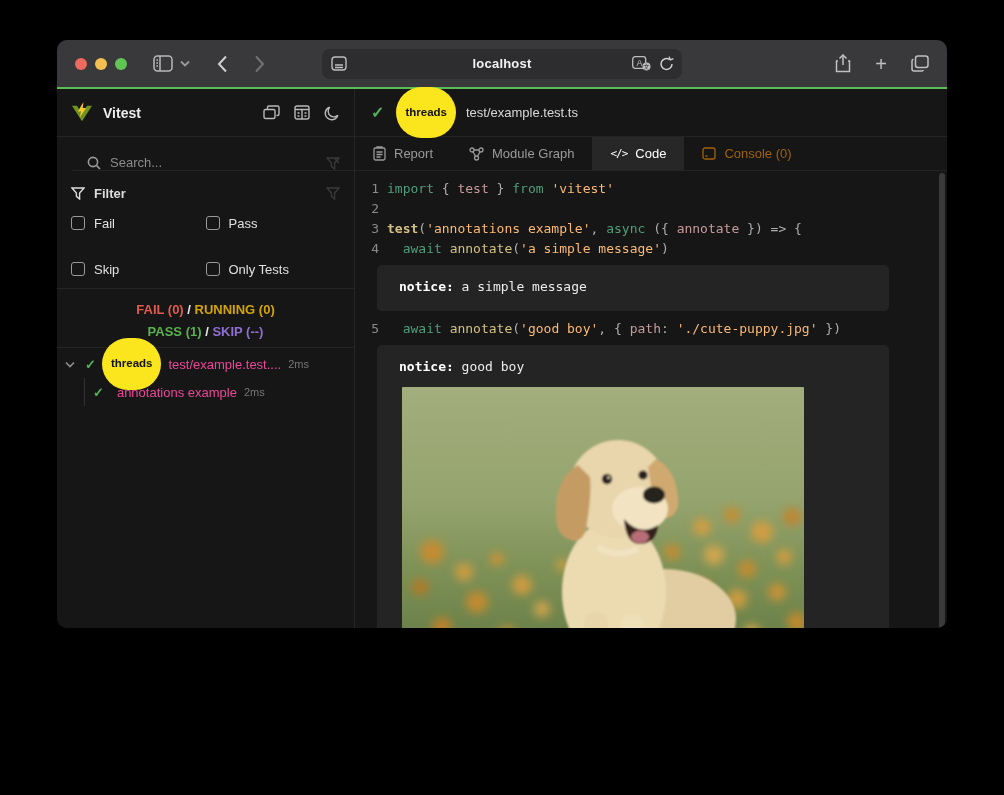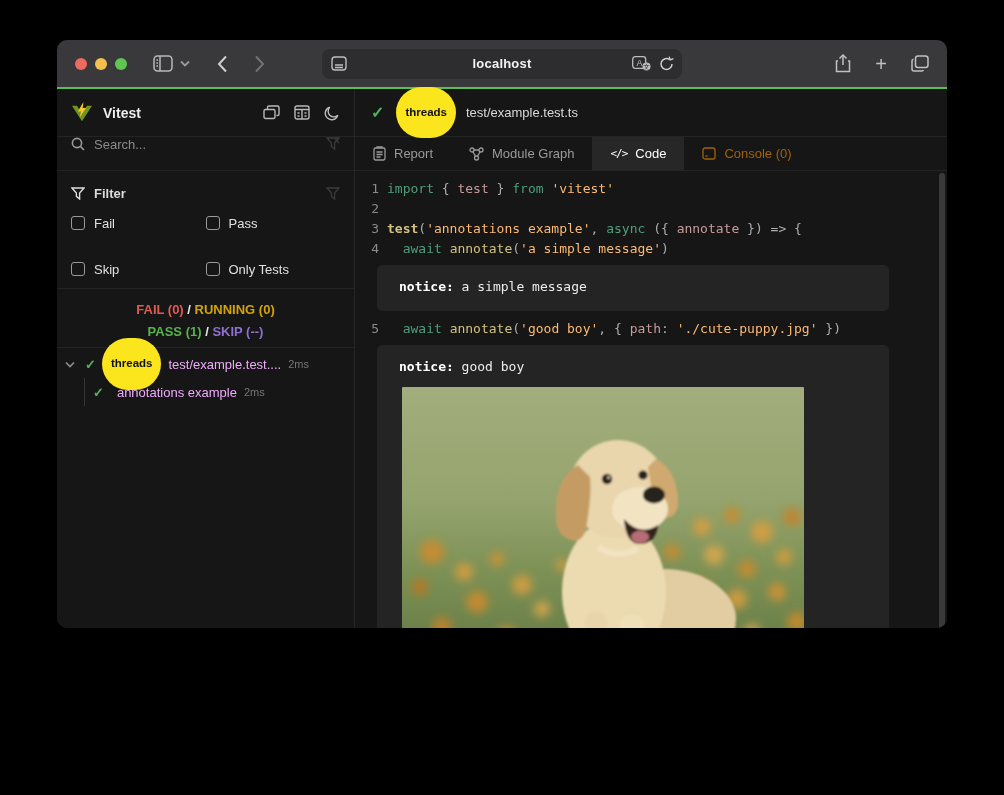--- a/index.html
+++ b/index.html
@@ -27,21 +27,21 @@
 
   
   .app { display:flex; height:631px; background:#161616; color:#e3e3e3; }
   .sidebar { width:298px; border-right:1px solid #262626; display:flex; flex-direction:column; }
   .main { flex:1; display:flex; flex-direction:column; min-width:0; }
 
   .side-header { height:48px; display:flex; align-items:center; padding:0 14px; border-bottom:1px solid #242424; }
   .side-header .title { font-size:14px; font-weight:600; margin-left:10px; color:#ececec; }
   .side-header .actions { margin-left:auto; display:flex; gap:14px; color:#b9b9b9; }
 
-  .search-row { height:34px; display:flex; align-items:flex-start; padding:0 14px; border-bottom:1px solid #242424; color:#9a9a9a; }
+  .search-row { height:34px; display:flex; align-items:flex-end; padding:0 14px; border-bottom:1px solid #242424; color:#9a9a9a;margin-left:16px; }
   .search-row input { flex:1; background:transparent; border:none; outline:none; color:#d6d6d6; font-size:13px; margin-left:9px; font-family:"Liberation Sans",sans-serif; }
   .search-row input::placeholder { color:#8b8b8b; }
 
   .filter-block { padding:12px 14px 8px; border-bottom:1px solid #242424; }
   .filter-head { display:flex; align-items:center; height:20px; color:#dcdcdc;text-align:right; }
   .filter-head .lbl { font-size:13px; font-weight:700; margin-left:9px; }
   .filter-head .clear { margin-left:auto; }
   .filter-grid { display:grid; grid-template-columns:1fr 1fr; margin-top:9px; row-gap:24px; }
   .chk { display:flex; align-items:center; gap:9px; height:22px; font-size:13px; color:#e0e0e0; cursor:default; }
   .chk .box { width:14px; height:14px; border:1.4px solid #9a9a9a; border-radius:3px; background:transparent; }
@@ -49,21 +49,21 @@
   .status-block { padding:10px 8px 4px; font-size:13px; font-weight:700; text-align:center; border-bottom:1px solid #242424; }
   .status-block .row { height:22px; line-height:22px; }
   .c-fail { color:#e05a4f; } .c-run { color:#d3a408; } .c-pass { color:#58b24e; } .c-skip { color:#8f6fd3; }
   .c-sep { color:#e8e8e8; }
 
   .tree { padding-top:2px; }
   .tree-row { height:28px; display:flex; align-items:center; font-size:13px; position:relative; }
   .tree-row .chev { color:#8f8f8f; width:14px; margin-left:8px; }
   .tree-row .check { color:#52b35a; font-size:13px; font-weight:700; margin:0 6px; }
   .badge { background:#fbe51c; color:#111; font-size:11.5px; font-weight:600; border-radius:999px; padding:20px 9px; line-height:1; }
-  .tree-name { margin-left:7px; color:#f0abfc; white-space:nowrap; overflow:hidden; max-width:150px; }
+  .tree-name { margin-left:7px; color:#ec4899; white-space:nowrap; overflow:hidden; max-width:150px; }
   .tree-time { margin-left:7px; color:#767676; font-size:11px; }
   .guide { position:absolute; left:27px; top:0; bottom:0; width:1px; background:#333; }
   .row-indent { padding-left:36px; }
 
   
   .file-header { height:48px; display:flex; align-items:center; padding:0 16px; border-bottom:1px solid #242424; }
   .file-header .check { color:#52b35a; font-weight:700; margin-right:12px; }
   .file-path { margin-left:10px; font-size:13px; color:#d9d9d9; }
   .tabs { height:34px; display:flex; border-bottom:1px solid #242424; font-size:13px; }
   .tab { display:flex; align-items:center; gap:8px; padding:0 18px; color:#9a9a9a; cursor:default; }

